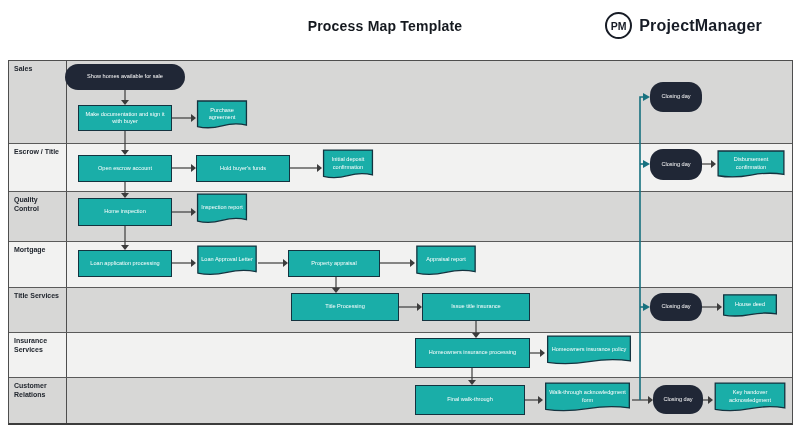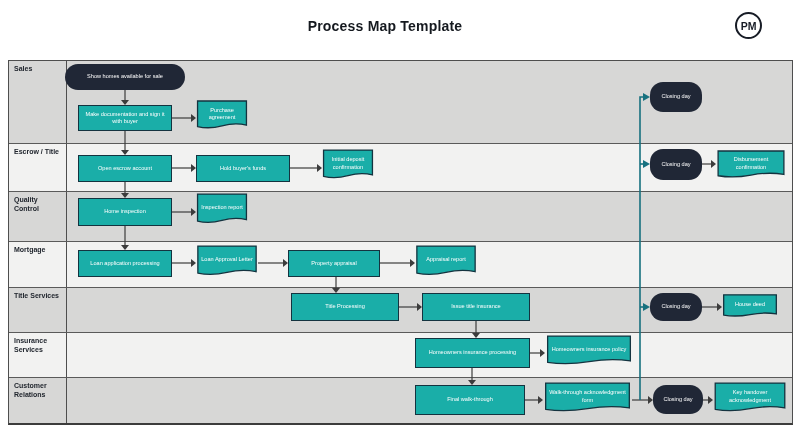--- a/index.html
+++ b/index.html
@@ -40,20 +40,21 @@
 
   .arrow-overlay { position:absolute; left:0; top:0; width:800px; height:435px;
                    z-index:2; pointer-events:none; }
 </style>
 </head>
 <body>
 
 <div class="page-title">Process Map Template</div>
 <div class="logo">
   <div class="logo-badge">PM</div>
+  <div class="logo-brand">ProjectManager</div>
 </div>
 
 <div class="diagram">
   <div class="lane shade-a" style="height:82px">
     <div class="lane-label">Sales</div>
     <div class="lane-body"></div>
   </div>
   <div class="lane shade-b" style="height:48px">
     <div class="lane-label">Escrow / Title</div>
     <div class="lane-body"></div>

